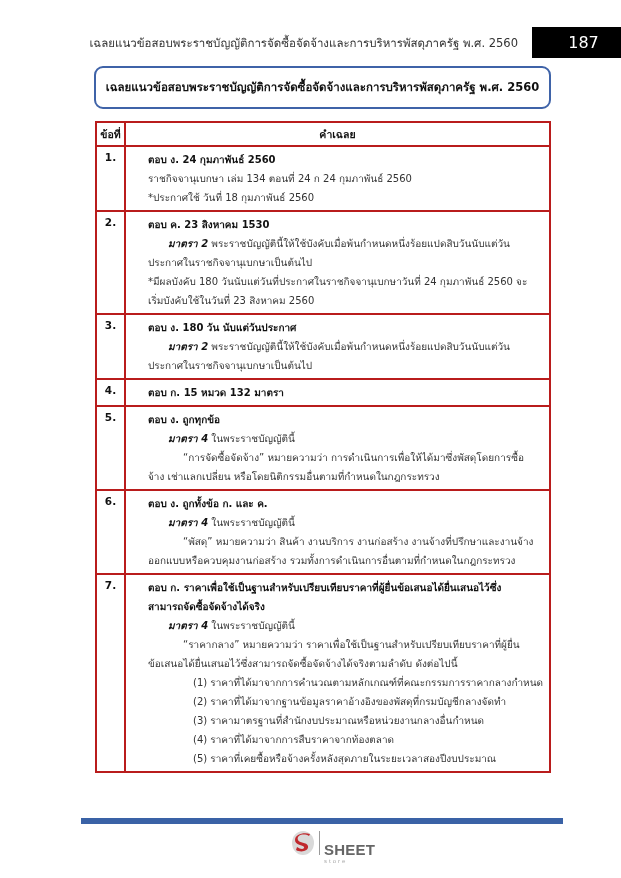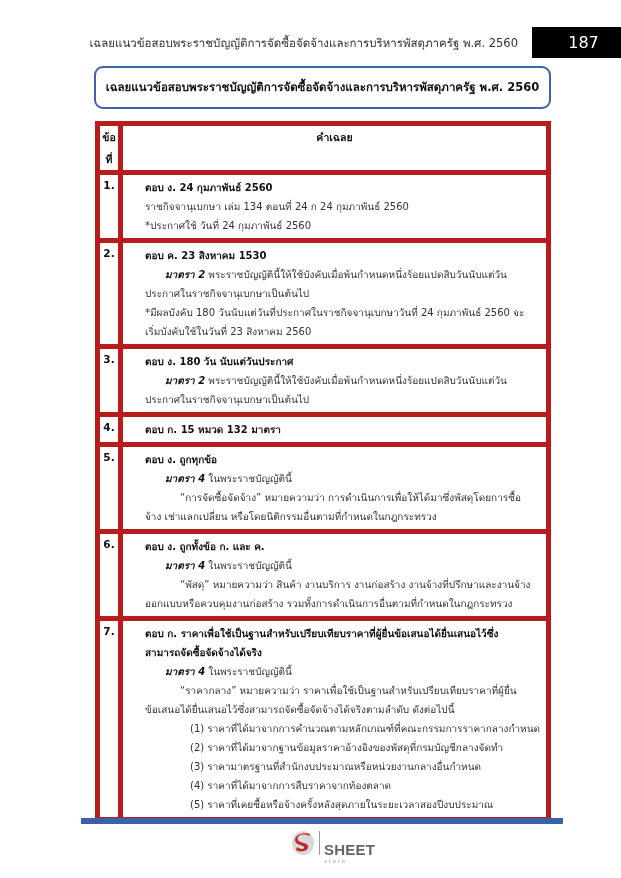--- a/index.html
+++ b/index.html
@@ -21,21 +21,21 @@
       position: absolute; left: 94px; top: 66px; width: 457px; height: 43px;
       border: 2px solid #3f63a8; border-radius: 9px;
       text-align: center; font-size: 11.5px; font-weight: bold; line-height: 39px; color: #111;
     }
 
     .answer-table {
       position: absolute; left: 95px; top: 121px; width: 456px;
       border-collapse: collapse; font-size: 10px; color: #333;
     }
     .answer-table th, .answer-table td {
-      border: 5px solid #b91c1c; vertical-align: top;
+      border: 2px solid #b91c1c; vertical-align: top;
     }
     .answer-table th {
       font-weight: bold; height: 24px; line-height: 22px; text-align: center; color: #111; font-size: 10.5px;
     }
     .col-no { width: 48px; }
     .answer-table td.no { text-align: center; font-weight: bold; color: #111; padding-top: 4px; font-size: 10.5px; }
     .answer-table td.body { padding: 3px 6px 3px 22px; }
     .line { line-height: 19px; height: 19px; white-space: nowrap; overflow: hidden; }
     .line.bold { font-weight: bold; color: #111; }
     .line.indent1 { padding-left: 20px; }
@@ -71,21 +71,21 @@
       <th>คำเฉลย</th>
     </tr>
   </thead>
   <tbody>
 
     <tr>
       <td class="no">1.</td>
       <td class="body">
         <div class="line bold">ตอบ ง. 24 กุมภาพันธ์ 2560</div>
         <div class="line">ราชกิจจานุเบกษา เล่ม 134 ตอนที่ 24 ก 24 กุมภาพันธ์ 2560</div>
-        <div class="line">*ประกาศใช้ วันที่ 24 กุมภาพันธ์ 2560</div>
+        <div class="line">*ประกาศใช้ วันที่ 18 กุมภาพันธ์ 2560</div>
       </td>
     </tr>
 
     <tr>
       <td class="no">2.</td>
       <td class="body">
         <div class="line bold">ตอบ ค. 23 สิงหาคม 1530</div>
         <div class="line indent1"><span class="kw">มาตรา 2</span><span> พระราชบัญญัตินี้ให้ใช้บังคับเมื่อพ้นกำหนดหนึ่งร้อยแปดสิบวันนับแต่วัน</span></div>
         <div class="line">ประกาศในราชกิจจานุเบกษาเป็นต้นไป</div>
         <div class="line">*มีผลบังคับ 180 วันนับแต่วันที่ประกาศในราชกิจจานุเบกษาวันที่ 24 กุมภาพันธ์ 2560 จะ</div>

